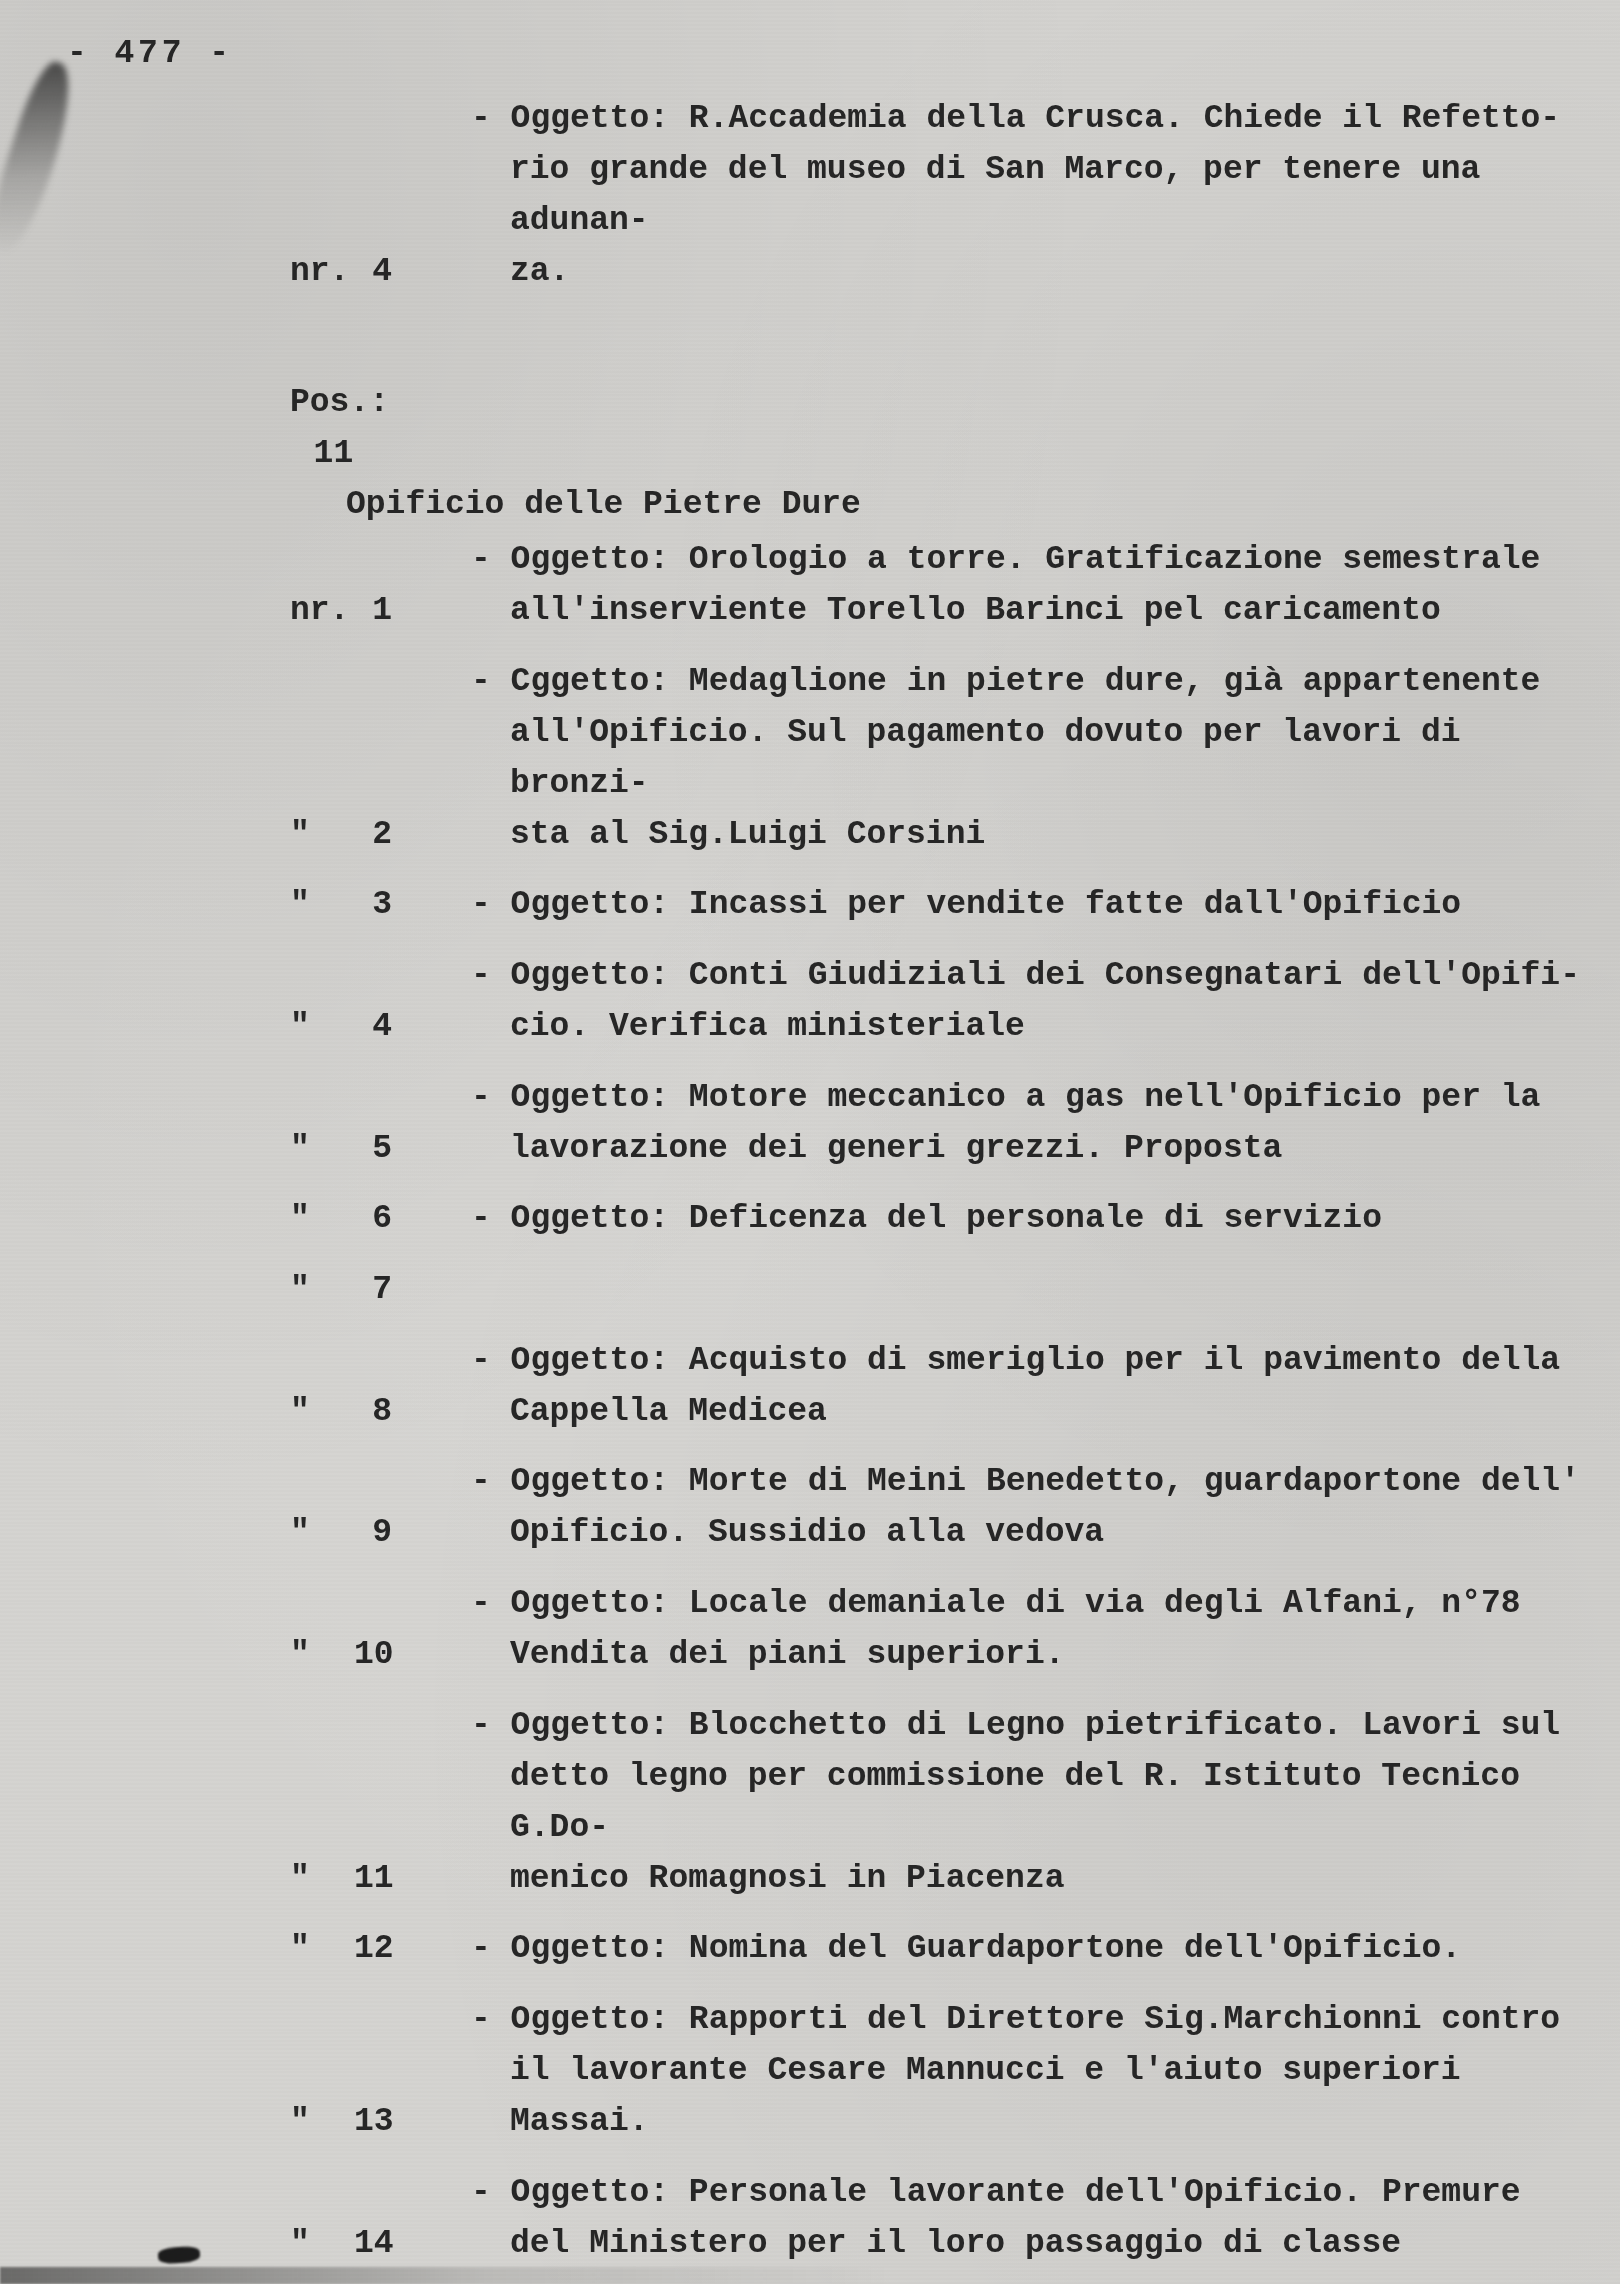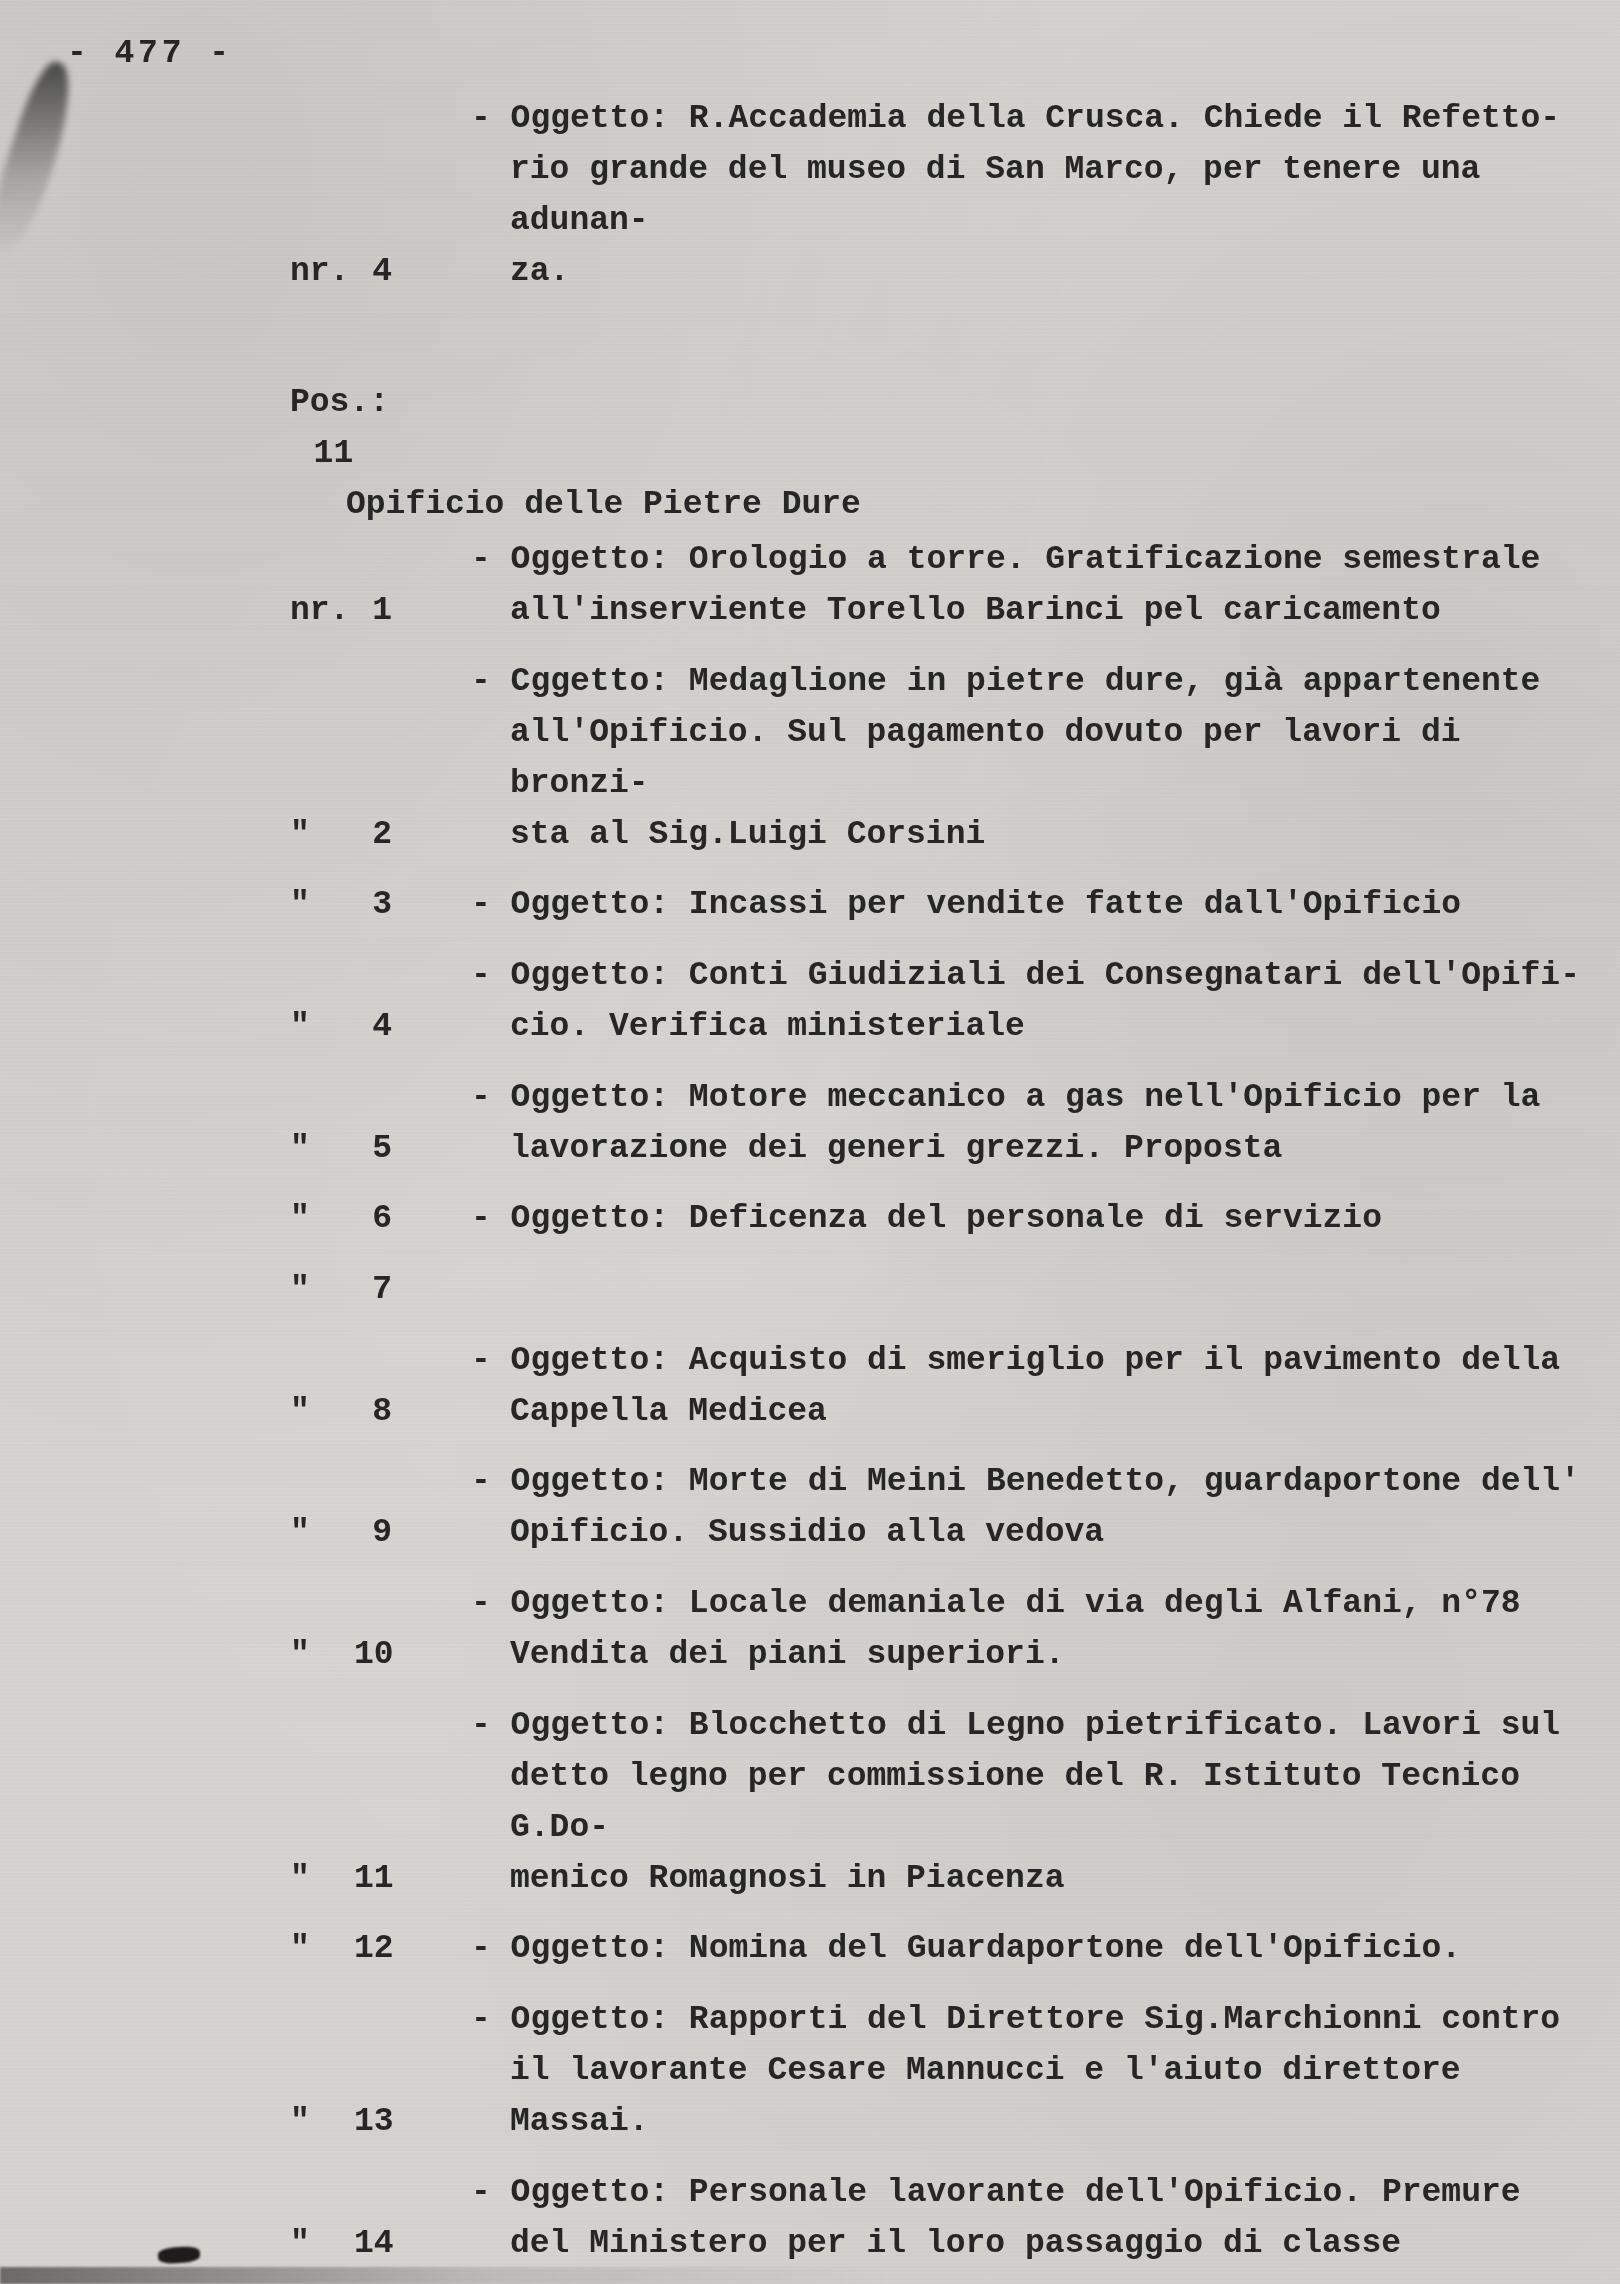--- a/index.html
+++ b/index.html
@@ -195,21 +195,21 @@
   <div class="row">
     <span class="marker">"</span>
     <span class="num">12</span>
     <span class="body">- Oggetto: Nomina del Guardaportone dell'Opificio.</span>
   </div>
 
   <div class="row">
     <span class="marker">"</span>
     <span class="num">13</span>
     <span class="body">- Oggetto: Rapporti del Direttore Sig.Marchionni contro
-il lavorante Cesare Mannucci e l'aiuto direttore Massai.</span>
+il lavorante Cesare Mannucci e l'aiuto superiori Massai.</span>
   </div>
 
   <div class="row">
     <span class="marker">"</span>
     <span class="num">14</span>
     <span class="body">- Oggetto: Personale lavorante dell'Opificio. Premure
 del Ministero per il loro passaggio di classe</span>
   </div>
 
 </div>

